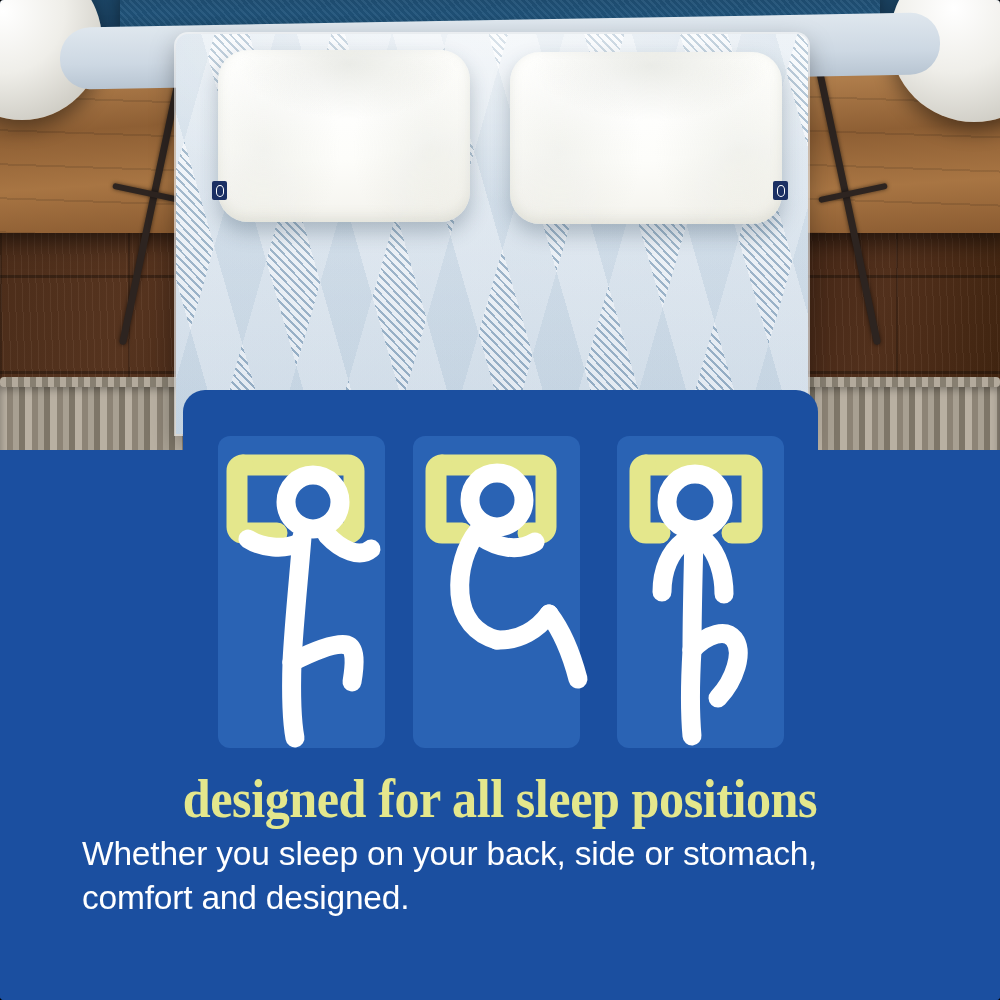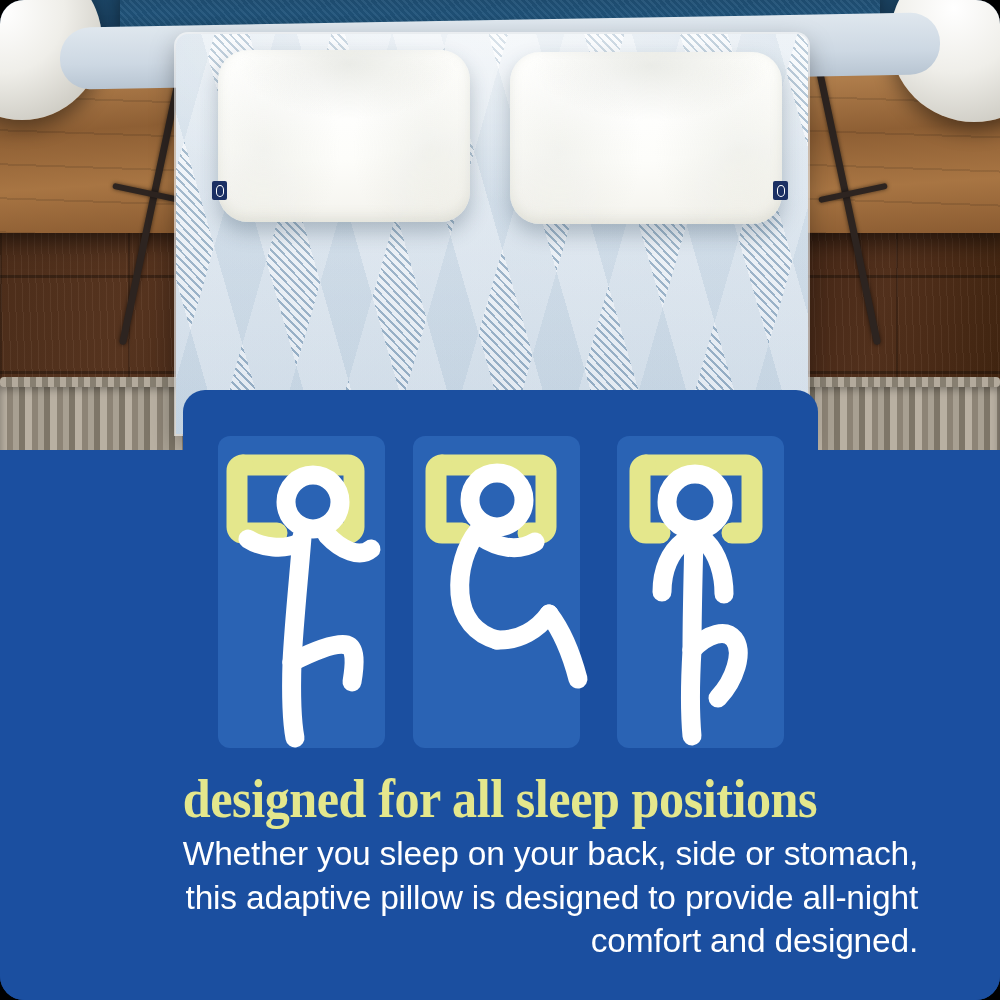--- a/index.html
+++ b/index.html
@@ -1,20 +1,20 @@
 <!DOCTYPE html>
 <html><head>
 <meta charset="utf-8">
 <style>
   html,body{margin:0;padding:0;background:#000;}
   body{width:1000px;height:1000px;overflow:hidden;font-family:"Liberation Sans",sans-serif;}
 
   #card{
     position:relative;width:1000px;height:1000px;
-    border-radius:24px;overflow:hidden;background:#1B4FA0;
+    border-radius:4px;overflow:hidden;background:#1B4FA0;
   }
 
   
   #scene{position:absolute;left:0;top:0;width:1000px;height:470px;overflow:hidden;
     background:#3b2416;}
 
   
   .floor{position:absolute;inset:0;
      background:
        repeating-linear-gradient(90deg,
@@ -144,21 +144,21 @@
   .sleep-card.c3{left:617px;}
 
   
   #figures{position:absolute;left:0;top:436px;width:1000px;height:330px;}
 
   
   #headline{position:absolute;left:0;top:772px;width:1000px;text-align:center;
     font-family:"Liberation Serif",serif;font-weight:bold;
     font-size:54px;letter-spacing:-0.5px;color:#E4E78C;
     transform:scaleX(.93);transform-origin:50% 50%;line-height:1;}
-  #body-copy{position:absolute;left:82px;top:832px;width:836px;text-align:right;
+  #body-copy{position:absolute;left:82px;top:832px;width:836px;text-align:left;
     color:#ffffff;font-size:33.5px;line-height:1.30;font-weight:normal;
     letter-spacing:-.2px;}
 </style>
 </head>
 <body>
 
 <div id="card">
 
   <div id="scene">
     <div class="floor"></div>
@@ -250,17 +250,16 @@
         <path d="M706 106 C718 118 724 138 724 158"></path>
         <path d="M692 214 C708 197 726 193 734 203 C744 216 735 244 718 262"></path>
       </g>
     </svg>
   </div>
 
   <div id="headline">designed for all sleep positions</div>
 
   <div id="body-copy">
     <div>Whether you sleep on your back, side or stomach,</div>
-    <div>this adaptive pillow is designed to provide all-night</div>
     <div>comfort and designed.</div>
   </div>
 
 </div>
 
 </body></html>

